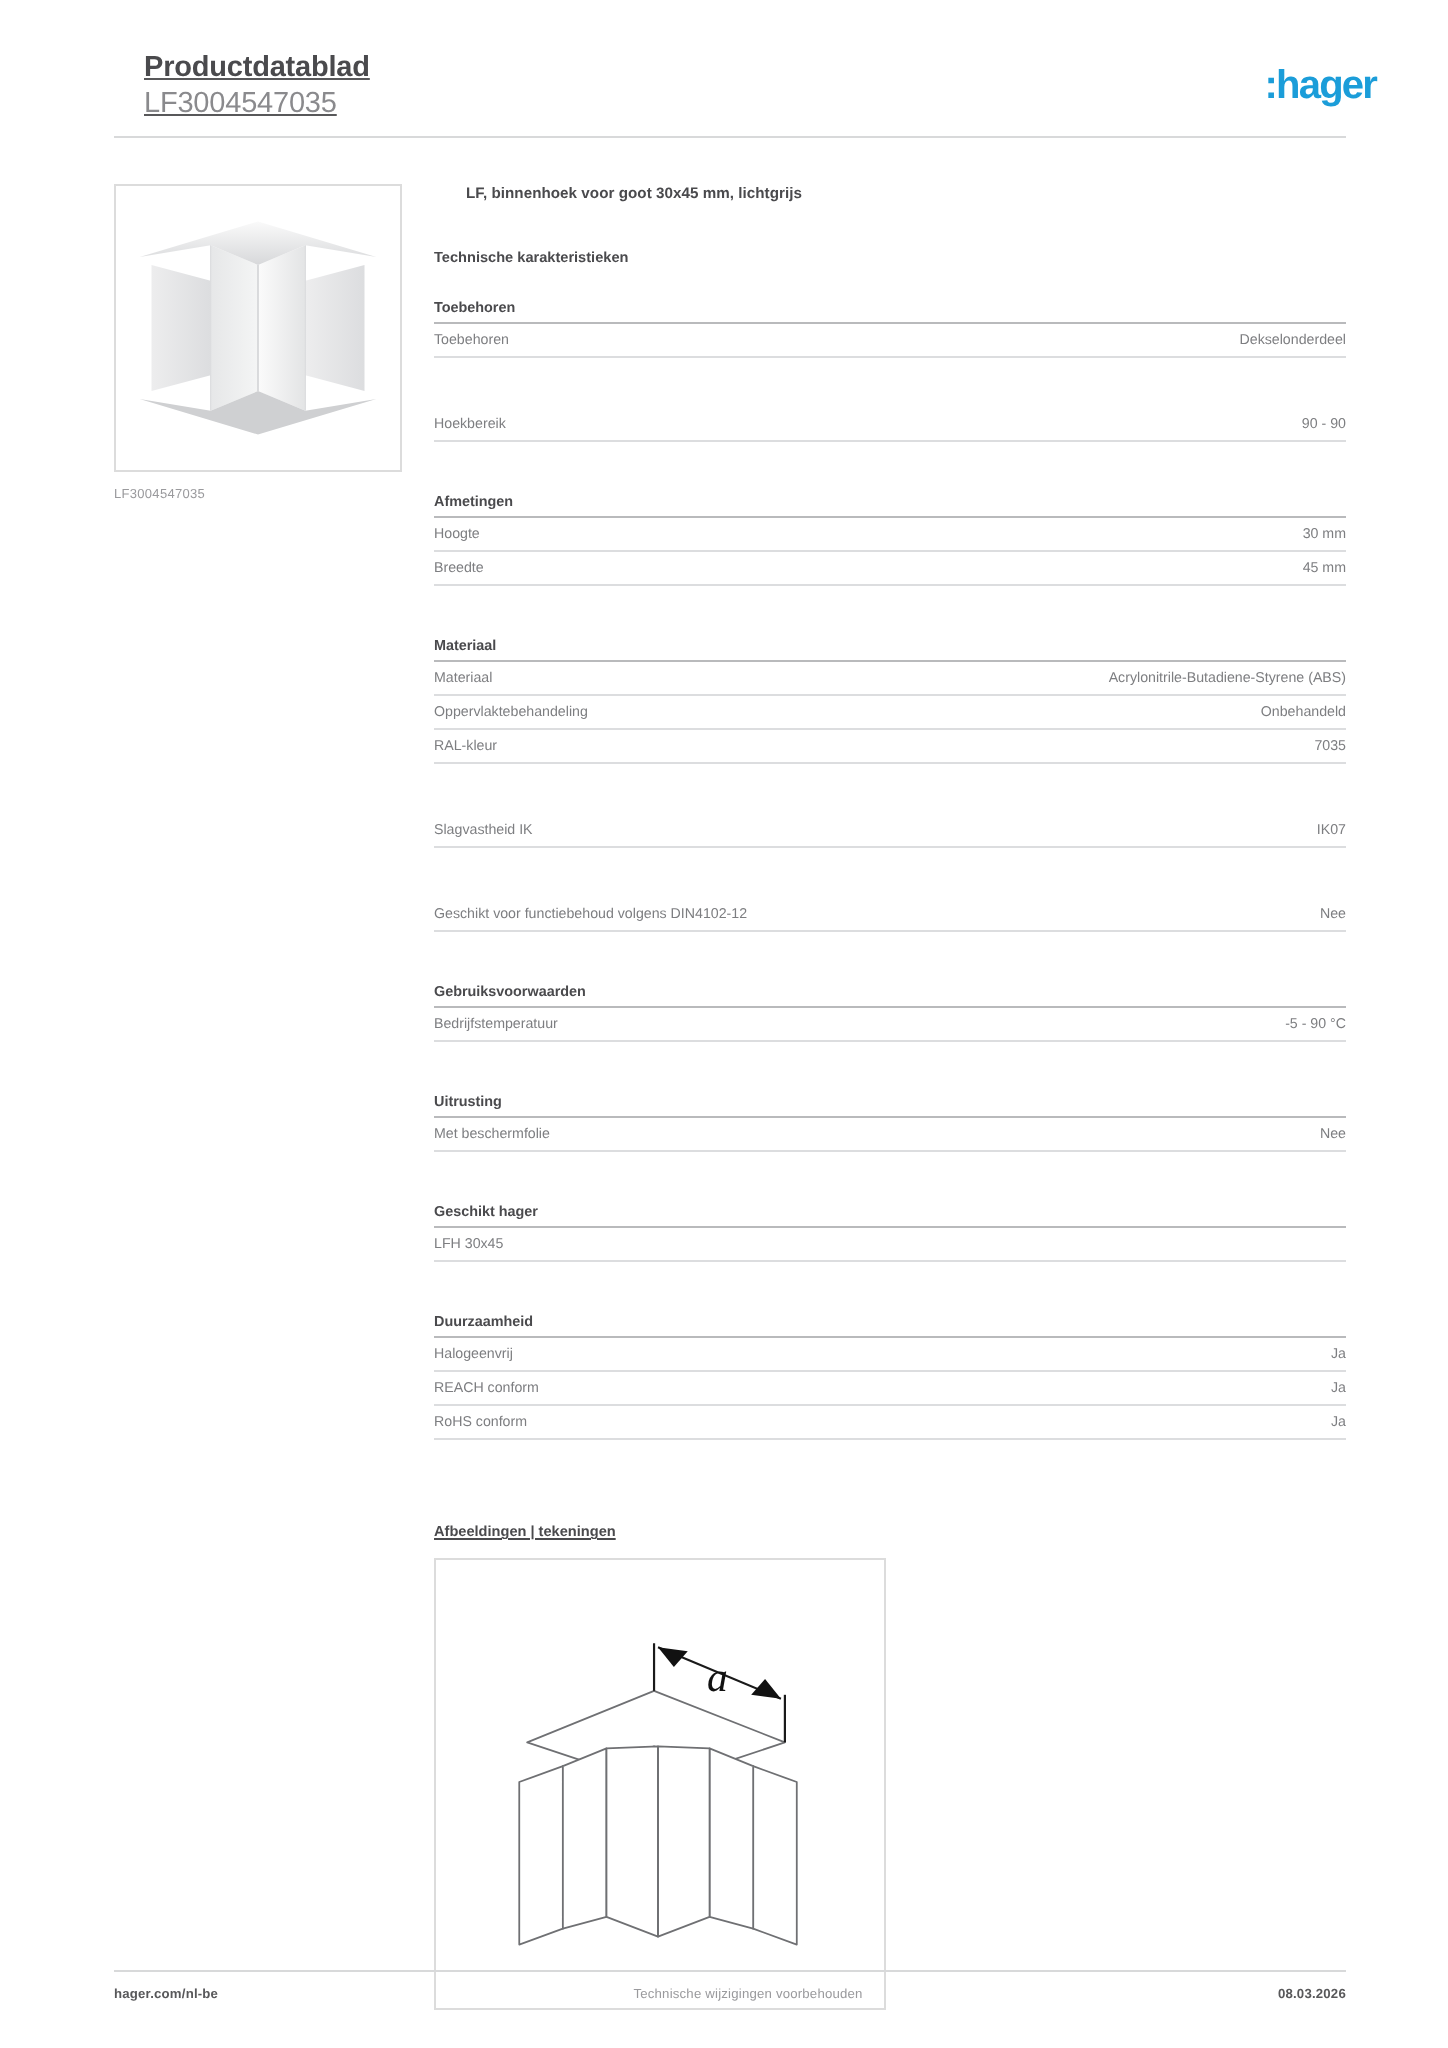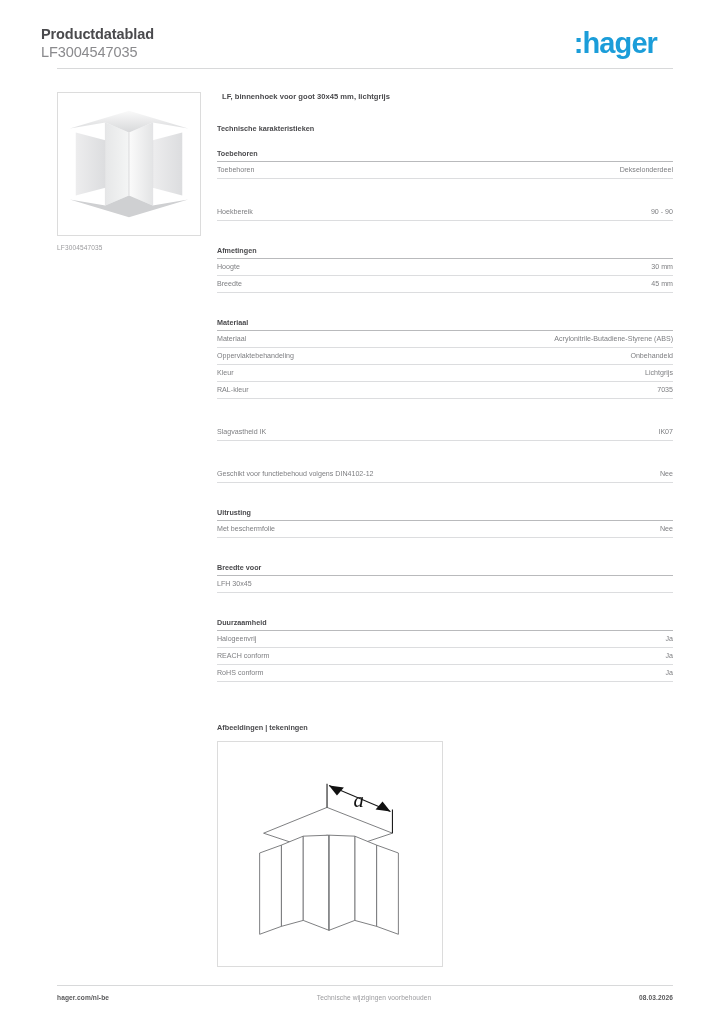--- a/index.html
+++ b/index.html
@@ -12,40 +12,40 @@
     color: #58585a;
     position: relative;
     overflow: hidden;
   }
 
   .page { position: absolute; inset: 0; }
 
   
   .header {
     position: absolute;
-    left: 41px; top: 26px; width: 616px; height: 44px;
+    left: 72px; top: 26px; width: 616px; height: 44px; text-decoration: underline;
   }
   .doc-title {
     font-size: 14.5px;
     font-weight: bold;
     color: #4a4a4d;
     letter-spacing: -0.1px;
     line-height: 17px;
   }
   .doc-ref {
     font-size: 14.5px;
     font-weight: normal;
     color: #8a8a8d;
     line-height: 18px;
     letter-spacing: -0.1px;
   }
   .brand-logo {
     position: absolute;
     right: 0; top: 4px;
-    font-size: 29px;
+    font-size: 20px;
     font-weight: bold;
     color: #1b9dd9;
     letter-spacing: -0.9px;
     line-height: 26px;
     margin-left: 16px;
   }
   .header-rule {
     position: absolute;
     left: 57px; top: 68px; width: 616px; height: 1px;
     background: #d8d9da;
@@ -72,21 +72,21 @@
   .content {
     position: absolute;
     left: 217px; top: 92px; width: 456px;
   }
 
   .product-name {
     font-size: 7.6px;
     font-weight: bold;
     color: #4a4a4d;
     letter-spacing: 0.02px;
-    margin: 0 0 22px 5px;
+    margin: 0 0 22px 16px;
     line-height: 10px;
   }
   .section-title {
     font-size: 7.3px;
     font-weight: bold;
     color: #4a4a4d;
     margin: 0 0 16px 0;
     line-height: 9px;
   }
 
@@ -114,20 +114,21 @@
 
   .gap-lg { height: 13px; }
 
   
   .drawing-title {
     font-size: 7.3px;
     font-weight: bold;
     color: #4a4a4d;
     margin: 28px 0 9px 0;
     line-height: 9px;
+    text-decoration: underline;
   }
   .drawing-box {
     width: 226px; height: 226px;
     border: 1px solid #dcdcdc;
     background: #fff;
   }
   .drawing-box svg { display: block; width: 100%; height: 100%; }
 
   
   .footer-rule {
@@ -234,53 +235,57 @@
           <div class="group-head">Materiaal</div>
           <div class="spec-row">
             <span class="spec-label">Materiaal</span>
             <span class="spec-value">Acrylonitrile-Butadiene-Styrene (ABS)</span>
           </div>
           <div class="spec-row">
             <span class="spec-label">Oppervlaktebehandeling</span>
             <span class="spec-value">Onbehandeld</span>
           </div>
           <div class="spec-row">
-            <span class="spec-label">Kleur</span>
-            <span class="spec-value">Lichtgrijs</span>
-          </div>
-          <div class="spec-row">
             <span class="spec-label">RAL-kleur</span>
             <span class="spec-value">7035</span>
           </div>
           <div class="gap-lg"></div>
         </div>
         <div class="spec-group">
           <div class="spec-row">
             <span class="spec-label">Slagvastheid IK</span>
             <span class="spec-value">IK07</span>
           </div>
           <div class="gap-lg"></div>
         </div>
         <div class="spec-group">
           <div class="spec-row">
             <span class="spec-label">Geschikt voor functiebehoud volgens DIN4102-12</span>
             <span class="spec-value">Nee</span>
           </div>
           <div class="gap-lg"></div>
         </div>
         <div class="spec-group">
+          <div class="group-head">Gebruiksvoorwaarden</div>
+          <div class="spec-row">
+            <span class="spec-label">Bedrijfstemperatuur</span>
+            <span class="spec-value">-5 - 90 °C</span>
+          </div>
+          <div class="gap-lg"></div>
+        </div>
+        <div class="spec-group">
           <div class="group-head">Uitrusting</div>
           <div class="spec-row">
             <span class="spec-label">Met beschermfolie</span>
             <span class="spec-value">Nee</span>
           </div>
           <div class="gap-lg"></div>
         </div>
         <div class="spec-group">
-          <div class="group-head">Breedte voor</div>
+          <div class="group-head">Geschikt hager</div>
           <div class="spec-row">
             <span class="spec-label">LFH 30x45</span>
             <span class="spec-value"></span>
           </div>
           <div class="gap-lg"></div>
         </div>
         <div class="spec-group">
           <div class="group-head">Duurzaamheid</div>
           <div class="spec-row">
             <span class="spec-label">Halogeenvrij</span>

